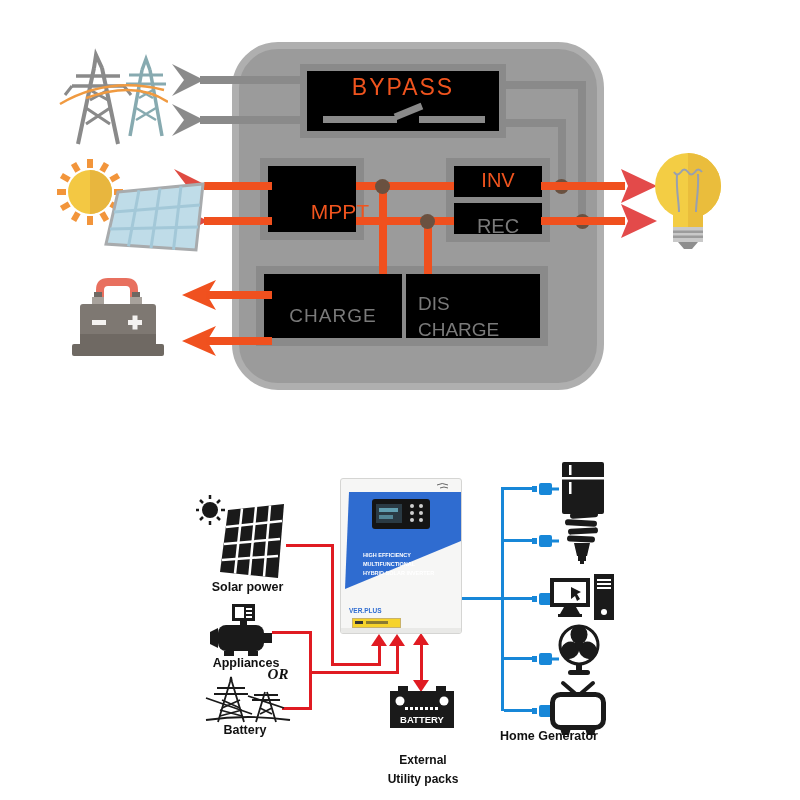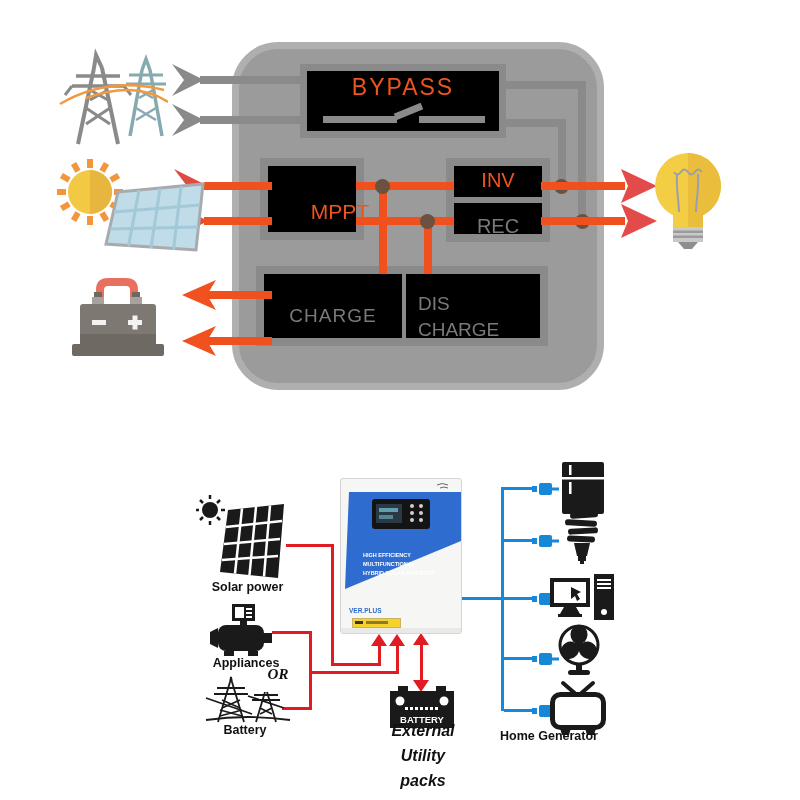--- a/index.html
+++ b/index.html
@@ -398,19 +398,19 @@
     </g>
     <rect x="2.5" y="16.5" width="51" height="33" rx="8" fill="#fff" stroke="#1A1A1A" stroke-width="5"></rect>
     <polygon points="10,50 21,50 19,57 12,57" fill="#1A1A1A"></polygon>
     <polygon points="35,50 46,50 44,57 37,57" fill="#1A1A1A"></polygon>
   </svg>
 
   <div class="lbl" style="left:200px;top:580px;width:95px;">Solar power</div>
   <div class="lbl" style="left:203px;top:656px;width:86px;">Appliances</div>
   <div class="lbl" style="left:262px;top:666px;width:32px;font-family:'Liberation Serif',serif;font-style:italic;font-size:15px;font-weight:600;">OR</div>
   <div class="lbl" style="left:205px;top:723px;width:80px;">Battery</div>
-  <div class="lbl" style="left:378px;top:719px;width:90px;line-height:1.55;font-size:16px;font-style:italic;">
+  <div class="lbl" style="left:378px;top:751px;width:90px;line-height:1.55;font-size:12px;">
     <div>External</div>
     <div>Utility packs</div>
   </div>
   <div class="lbl" style="left:493px;top:729px;width:112px;">Home Generator</div>
 
 </div>
 
 </body></html>

